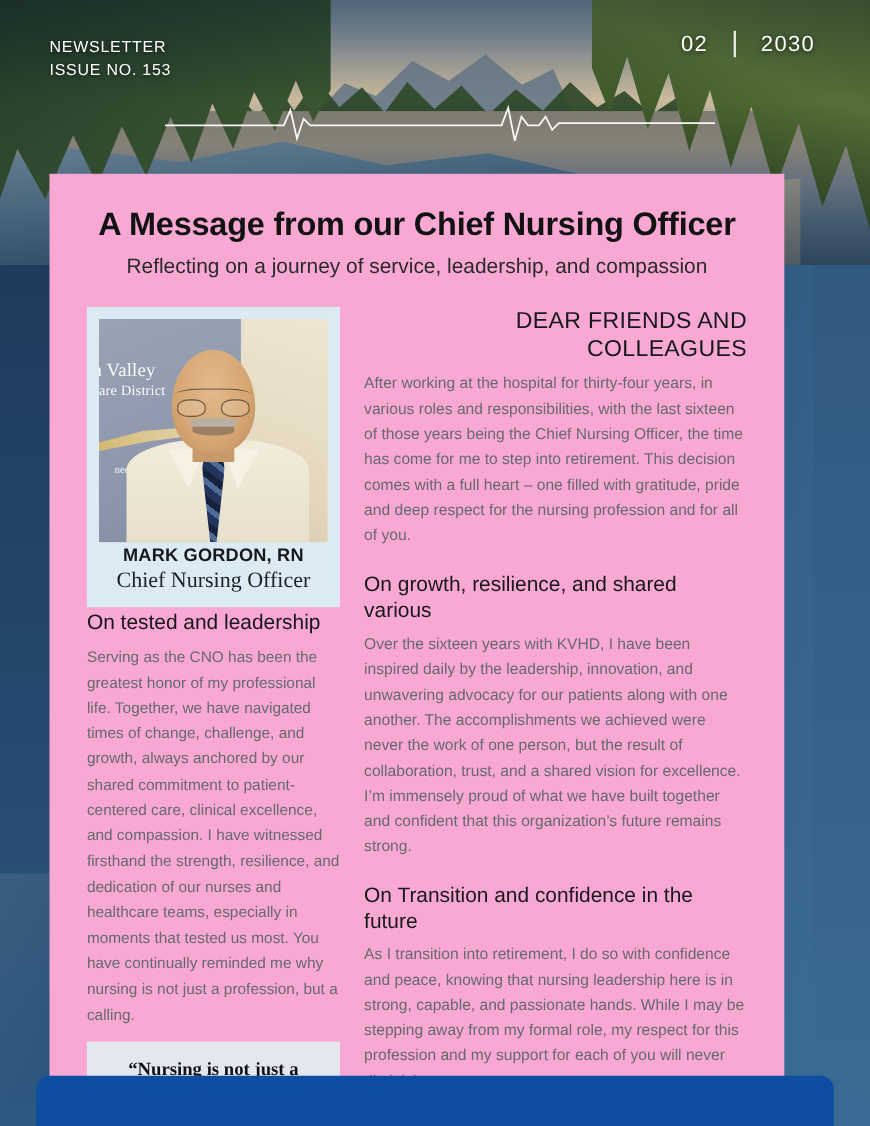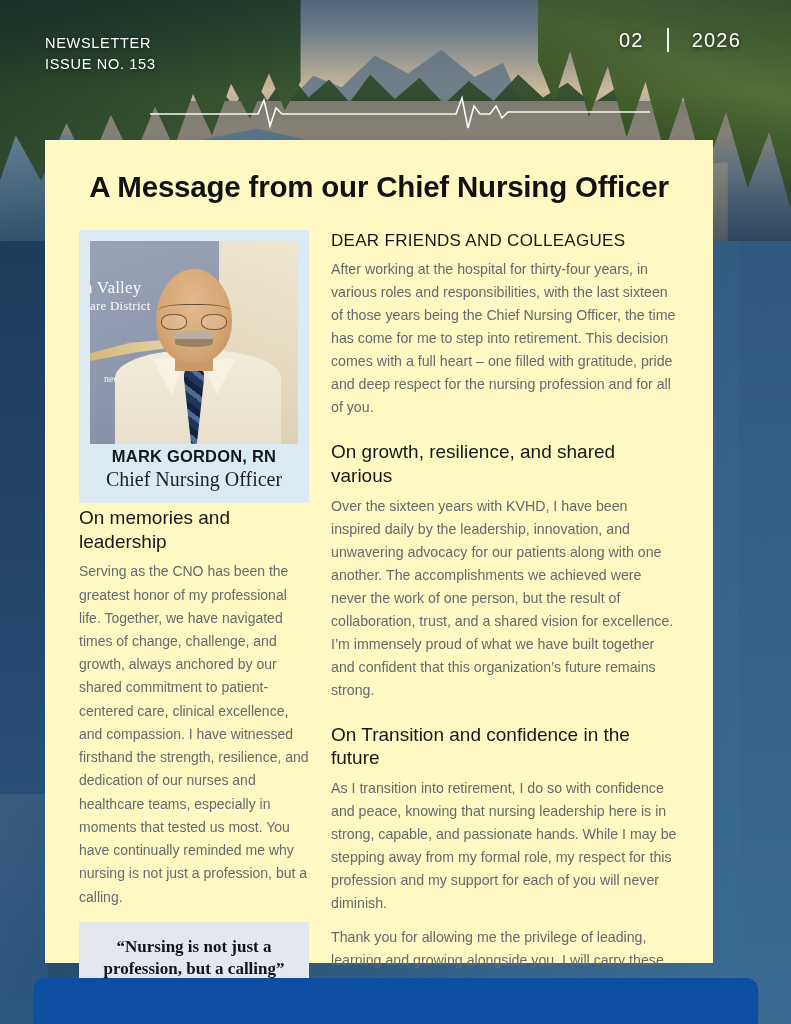--- a/index.html
+++ b/index.html
@@ -112,22 +112,22 @@
     font-size:62px; font-weight:700; color:#ffffff;
     letter-spacing:.5px;
     text-shadow:0 2px 10px rgba(0,0,0,.55);
   }
   .pulse-line {
     position:absolute; left:150px; top:92px; width:500px; height:40px;
   }
 
   
   .card {
-    position:absolute; left:45px; top:140px; width:668px; height:823px;
-    background:#fef9c3;
+    position:absolute; left:45px; top:158px; width:668px; height:823px;
+    background:#f9a8d4;
   }
   .card-inner { padding:30px 34px 0 34px; }
 
   .art-title {
     text-align:center;
     font-size:29.5px; font-weight:700; color:#121212;
     letter-spacing:-.2px; line-height:1.18;
   }
   .art-sub {
     text-align:center; margin-top:9px;
@@ -228,21 +228,21 @@
   .photo-role {
     text-align:center; margin-top:2px;
     font-family:"Liberation Serif", serif;
     font-size:20px; color:#1d2125;
   }
 
   .h2 {
     font-size:19px; font-weight:400; color:#17181a;
     margin:21px 0 7px 0; line-height:1.25;
   }
-  .h2.kicker { letter-spacing:.3px; font-size:17px; }
+  .h2.kicker { letter-spacing:.3px; font-size:21px;text-align:right; }
   .body-p {
     font-size:14.2px; line-height:1.62; color:#666a6e;
     margin-bottom:11px;
   }
   .col-left .body-p { font-size:14px; line-height:1.66; }
   .col-left .h2 { margin-top:3px; }
 
   .quote-box {
     background:#e3e8ee; padding:14px 10px;
     text-align:center; margin-top:13px;
@@ -281,33 +281,34 @@
   <div class="hero-tint"></div>
 
   <div class="hero-label">
     <div>NEWSLETTER</div>
     <div>ISSUE NO. 153</div>
   </div>
 
   <div class="hero-date">
     <span>02</span>
     <span class="bar"></span>
-    <span>2026</span>
+    <span>2030</span>
   </div>
 
 
   <svg class="pulse-line" viewBox="0 0 500 40">
     <path d="M0,22 L100,22 L108,22 L114,8 L120,34 L126,16 L132,22 L300,22 L306,22 L312,6 L318,36 L324,14 L330,22 L340,22 L346,14 L352,26 L358,20 L500,20" fill="none" stroke="#ffffff" stroke-width="1.6" opacity="0.95"></path>
   </svg>
 </div>
 
 <div class="card">
   <div class="card-inner">
 
     <h1 class="art-title">A Message from our Chief Nursing Officer</h1>
+    <div class="art-sub">Reflecting on a journey of service, leadership, and compassion</div>
 
     <div class="cols">
 
       <div class="col-left">
 
         <div class="photo-card">
           <div class="photo">
             <div class="ph-bgL"></div>
             <div class="ph-bgR"></div>
             <div class="ph-logo-text">
@@ -326,21 +327,21 @@
             <div class="ph-lensL"></div>
             <div class="ph-lensR"></div>
             <div class="ph-glasses"></div>
             <div class="ph-stache"></div>
             <div class="ph-mouth"></div>
           </div>
           <div class="photo-name">MARK GORDON, RN</div>
           <div class="photo-role">Chief Nursing Officer</div>
         </div>
 
-        <h2 class="h2">On memories and leadership</h2>
+        <h2 class="h2">On tested and leadership</h2>
         <p class="body-p">Serving as the CNO has been the greatest honor of my professional life.  Together, we have navigated times of change, challenge, and growth, always anchored by our shared commitment to patient-centered care, clinical excellence, and compassion.  I have witnessed firsthand the strength, resilience, and dedication of our nurses and healthcare teams, especially in moments that tested us most.  You have continually reminded me why nursing is not just a profession, but a calling.</p>
 
         <div class="quote-box">
           <p>“Nursing is not just a profession, but a calling”</p>
         </div>
       </div>
 
       <div class="col-right">
         <h2 class="h2 kicker">DEAR FRIENDS AND COLLEAGUES</h2>
         <p class="body-p">After working at the hospital for thirty-four years, in various roles and responsibilities, with the last sixteen of those years being the Chief Nursing Officer, the time has come for me to step into retirement. This decision comes with a full heart – one filled with gratitude, pride and deep respect for the nursing profession and for all of you.</p>

